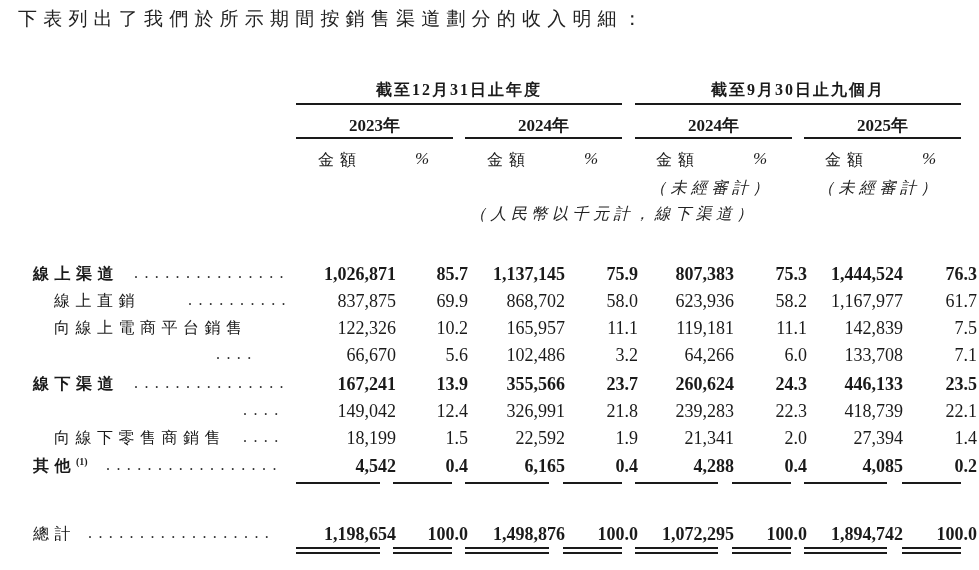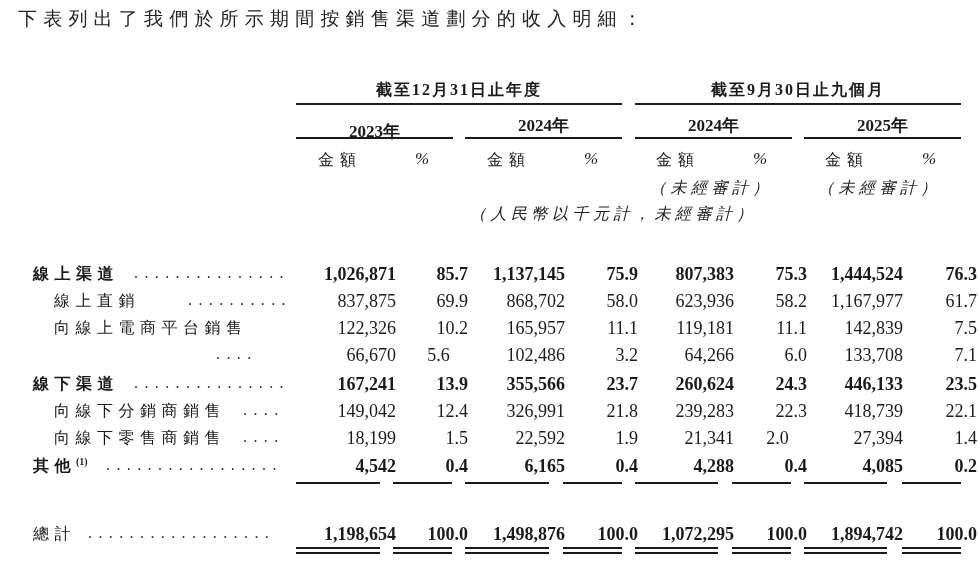--- a/index.html
+++ b/index.html
@@ -54,41 +54,41 @@
 </head>
 <body>
 
 <div class="intro">下表列出了我們於所示期間按銷售渠道劃分的收入明細：</div>
 
 <div class="grp" style="left:296px; top:80px; width:326px;">截至12月31日止年度</div>
 <div class="rule" style="left:296px; top:103px; width:326px;"></div>
 <div class="grp" style="left:635px; top:80px; width:326px;">截至9月30日止九個月</div>
 <div class="rule" style="left:635px; top:103px; width:326px;"></div>
 
-<div class="yr" style="left:296px; top:114px; width:157px;margin-top:6px;">2023年</div>
+<div class="yr" style="left:296px; top:114px; width:157px;">2023年</div>
 <div class="rule" style="left:296px; top:137px; width:157px;"></div>
 <div class="yr" style="left:465px; top:114px; width:157px;">2024年</div>
 <div class="rule" style="left:465px; top:137px; width:157px;"></div>
 <div class="yr" style="left:635px; top:114px; width:157px;">2024年</div>
 <div class="rule" style="left:635px; top:137px; width:157px;"></div>
 <div class="yr" style="left:804px; top:114px; width:157px;">2025年</div>
 <div class="rule" style="left:804px; top:137px; width:157px;"></div>
 
 <div class="colhdr" style="left:318px; top:150px;">金額</div>
 <div class="pcthdr" style="left:415px; top:149px;">%</div>
 <div class="colhdr" style="left:487px; top:150px;">金額</div>
 <div class="pcthdr" style="left:584px; top:149px;">%</div>
 <div class="colhdr" style="left:656px; top:150px;">金額</div>
 <div class="pcthdr" style="left:753px; top:149px;">%</div>
 <div class="colhdr" style="left:825px; top:150px;">金額</div>
 <div class="pcthdr" style="left:922px; top:149px;">%</div>
 
 <div class="note" style="left:650px; top:178px;">（未經審計）</div>
 <div class="note" style="left:818px; top:178px;">（未經審計）</div>
-<div class="note" style="left:470px; top:204px;">（人民幣以千元計，未經審計）</div>
+<div class="note" style="left:470px; top:204px;">（人民幣以千元計，線下渠道）</div>
 
 <div id="rows">
     <div class="row" style="top: 264px;">
       <span class="label bold" style="left: 17px;"><span>線上渠道</span></span>
       <span class="dots" style="left: 118px;">...............</span>
       <span class="cell bold" style="left: 296px; width: 84px;">1,026,871</span>
       <span class="cell bold" style="left: 393px; width: 59px;">85.7</span>
       <span class="cell bold" style="left: 465px; width: 84px;">1,137,145</span>
       <span class="cell bold" style="left: 563px; width: 59px;">75.9</span>
       <span class="cell bold" style="left: 635px; width: 83px;">807,383</span>
@@ -116,61 +116,60 @@
       <span class="cell" style="left: 465px; width: 84px;">165,957</span>
       <span class="cell" style="left: 563px; width: 59px;">11.1</span>
       <span class="cell" style="left: 635px; width: 83px;">119,181</span>
       <span class="cell" style="left: 732px; width: 59px;">11.1</span>
       <span class="cell" style="left: 804px; width: 83px;">142,839</span>
       <span class="cell" style="left: 902px; width: 59px;">7.5</span>
     </div>
     <div class="row" style="top: 345px;">
       <span class="dots" style="left: 200px;">....</span>
       <span class="cell" style="left: 296px; width: 84px;">66,670</span>
-      <span class="cell" style="left: 393px; width: 59px; text-align: center;">5.6</span>
+      <span class="cell" style="left: 393px; width: 59px;">5.6</span>
       <span class="cell" style="left: 465px; width: 84px;">102,486</span>
       <span class="cell" style="left: 563px; width: 59px;">3.2</span>
       <span class="cell" style="left: 635px; width: 83px;">64,266</span>
       <span class="cell" style="left: 732px; width: 59px;">6.0</span>
       <span class="cell" style="left: 804px; width: 83px;">133,708</span>
       <span class="cell" style="left: 902px; width: 59px;">7.1</span>
     </div>
     <div class="row" style="top: 374px;">
       <span class="label bold" style="left: 17px;"><span>線下渠道</span></span>
       <span class="dots" style="left: 118px;">...............</span>
       <span class="cell bold" style="left: 296px; width: 84px;">167,241</span>
       <span class="cell bold" style="left: 393px; width: 59px;">13.9</span>
       <span class="cell bold" style="left: 465px; width: 84px;">355,566</span>
       <span class="cell bold" style="left: 563px; width: 59px;">23.7</span>
       <span class="cell bold" style="left: 635px; width: 83px;">260,624</span>
       <span class="cell bold" style="left: 732px; width: 59px;">24.3</span>
       <span class="cell bold" style="left: 804px; width: 83px;">446,133</span>
       <span class="cell bold" style="left: 902px; width: 59px;">23.5</span>
     </div>
     <div class="row" style="top: 401px;">
-      <span class="label" style="left: 38px;"><span>向線下分銷商銷售</span></span>
       <span class="dots" style="left: 227px;">....</span>
       <span class="cell" style="left: 296px; width: 84px;">149,042</span>
       <span class="cell" style="left: 393px; width: 59px;">12.4</span>
       <span class="cell" style="left: 465px; width: 84px;">326,991</span>
       <span class="cell" style="left: 563px; width: 59px;">21.8</span>
       <span class="cell" style="left: 635px; width: 83px;">239,283</span>
       <span class="cell" style="left: 732px; width: 59px;">22.3</span>
       <span class="cell" style="left: 804px; width: 83px;">418,739</span>
       <span class="cell" style="left: 902px; width: 59px;">22.1</span>
     </div>
     <div class="row" style="top: 428px;">
       <span class="label" style="left: 38px;"><span>向線下零售商銷售</span></span>
       <span class="dots" style="left: 227px;">....</span>
       <span class="cell" style="left: 296px; width: 84px;">18,199</span>
       <span class="cell" style="left: 393px; width: 59px;">1.5</span>
       <span class="cell" style="left: 465px; width: 84px;">22,592</span>
       <span class="cell" style="left: 563px; width: 59px;">1.9</span>
       <span class="cell" style="left: 635px; width: 83px;">21,341</span>
-      <span class="cell" style="left: 732px; width: 59px; text-align: center;">2.0</span>
+      <span class="cell" style="left: 732px; width: 59px;">2.0</span>
       <span class="cell" style="left: 804px; width: 83px;">27,394</span>
       <span class="cell" style="left: 902px; width: 59px;">1.4</span>
     </div>
     <div class="row" style="top: 456px;">
       <span class="label bold" style="left: 17px;"><span>其他</span><span class="sup">(1)</span></span>
       <span class="dots" style="left: 90px;">.................</span>
       <span class="cell bold" style="left: 296px; width: 84px;">4,542</span>
       <span class="cell bold" style="left: 393px; width: 59px;">0.4</span>
       <span class="cell bold" style="left: 465px; width: 84px;">6,165</span>
       <span class="cell bold" style="left: 563px; width: 59px;">0.4</span>

